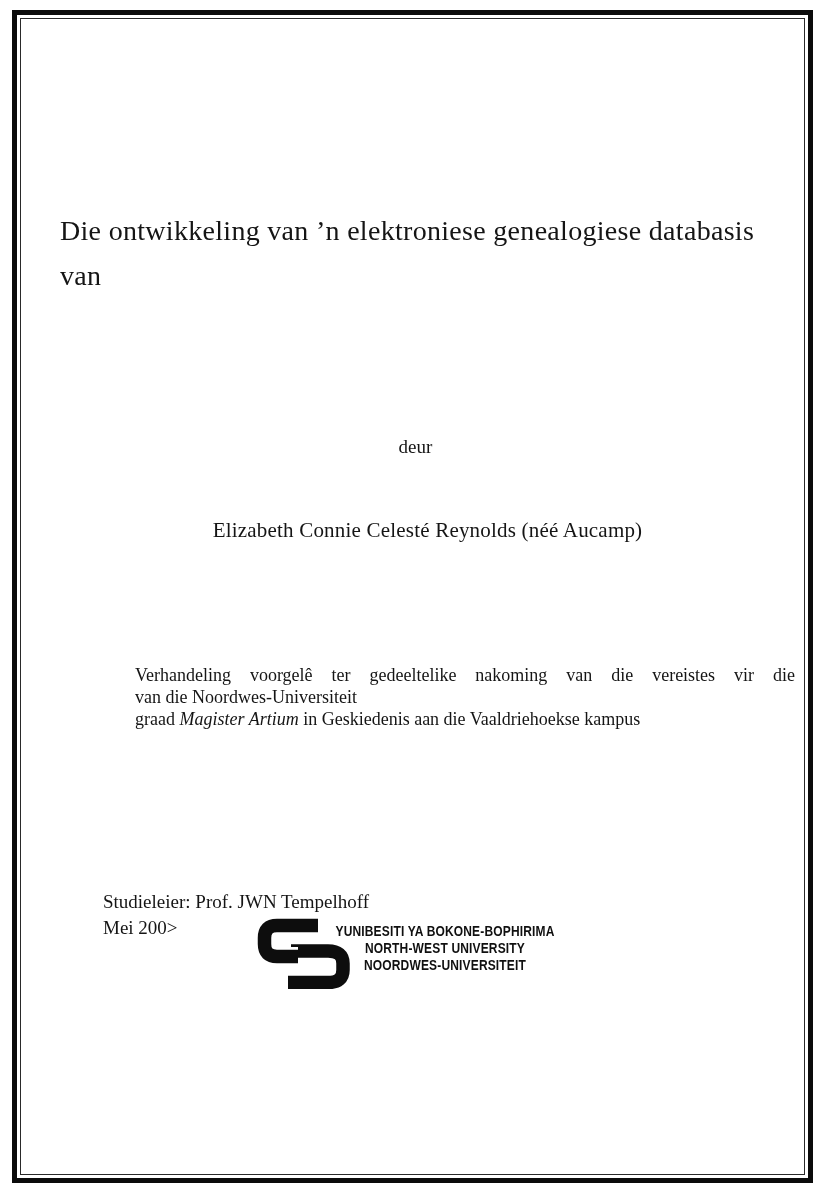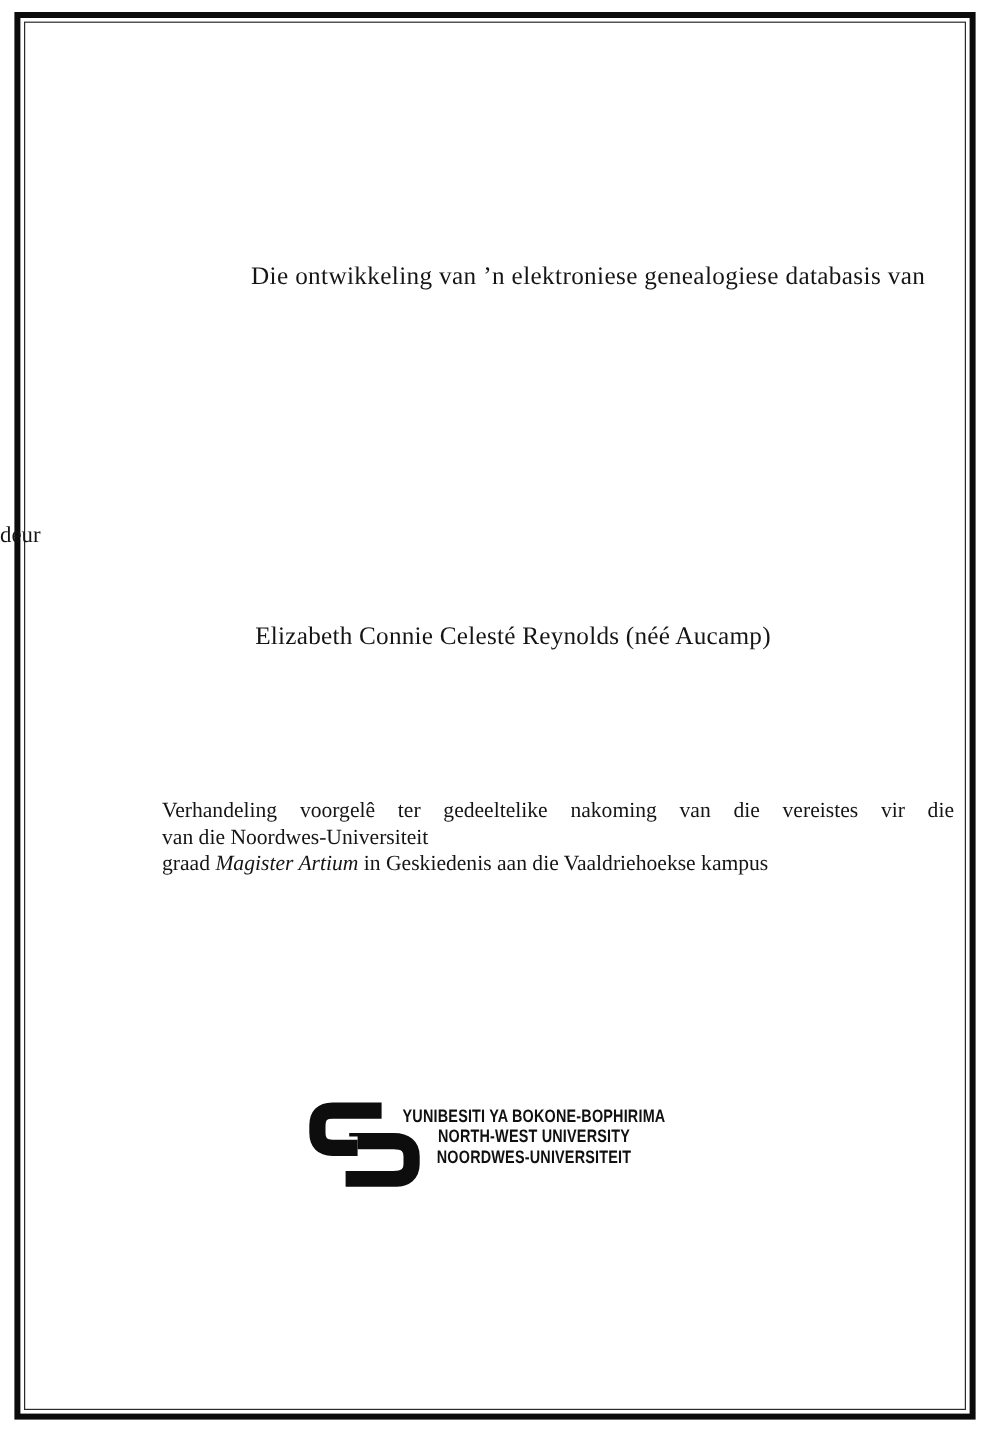--- a/index.html
+++ b/index.html
@@ -15,27 +15,27 @@
     border:5px solid #0b0b0b;
     pointer-events:none;
   }
   .frame-inner{
     position:absolute;left:20px;top:18px;right:26px;bottom:25px;
     border:1px solid #2a2a2a;
     pointer-events:none;
   }
   .title-block{
     position:absolute;left:60px;right:60px;top:208px;
-    text-align:right;
-    font-size:21px;line-height:45px;
+    text-align:left;
+    font-size:28px;line-height:45px;
     letter-spacing:0.3px;
   }
   .byline{
     position:absolute;left:0;right:0;top:436px;
-    text-align:left;font-size:19px;
+    text-align:center;font-size:19px;
   }
   .author-line{
     position:absolute;left:0;right:0;top:518px;
     text-align:center;font-size:21px;
     letter-spacing:0.2px;
     padding-left:24px;
   }
   .statement{
     position:absolute;left:103px;top:664px;width:660px;
     font-size:18px;line-height:22px;margin-left:32px;
@@ -82,20 +82,22 @@
 
 <div class="author-line">Elizabeth Connie Celesté Reynolds (néé Aucamp)</div>
 
 <div class="statement">
   <div class="just">Verhandeling voorgelê ter gedeeltelike nakoming van die vereistes vir die</div>
   <div>van die Noordwes-Universiteit</div>
   <div><span>graad </span><span class="ital">Magister Artium</span><span> in Geskiedenis aan die Vaaldriehoekse kampus</span></div>
 </div>
 
 <div class="supervisor-block">
+  <div>Studieleier: Prof. JWN Tempelhoff</div>
+  <div>Mei 200&gt;</div>
 </div>
 
 <div class="logo">
   <svg class="logo-mark" viewBox="0 0 94 72" xmlns="http://www.w3.org/2000/svg" aria-hidden="true">
 
     <path d="M 34 34 H 71 Q 86 34 86 46.5 V 53 Q 86 65.5 71 65.5 H 31" fill="none" stroke="#0d0d0d" stroke-width="13.5"></path>
 
     <path d="M 61 8.5 H 20 Q 7.5 8.5 7.5 21 V 27 Q 7.5 39.5 20 39.5 H 41" fill="none" stroke="#ffffff" stroke-width="19"></path>
 
     <path d="M 61 8.5 H 20 Q 7.5 8.5 7.5 21 V 27 Q 7.5 39.5 20 39.5 H 41" fill="none" stroke="#0d0d0d" stroke-width="13.5"></path>

